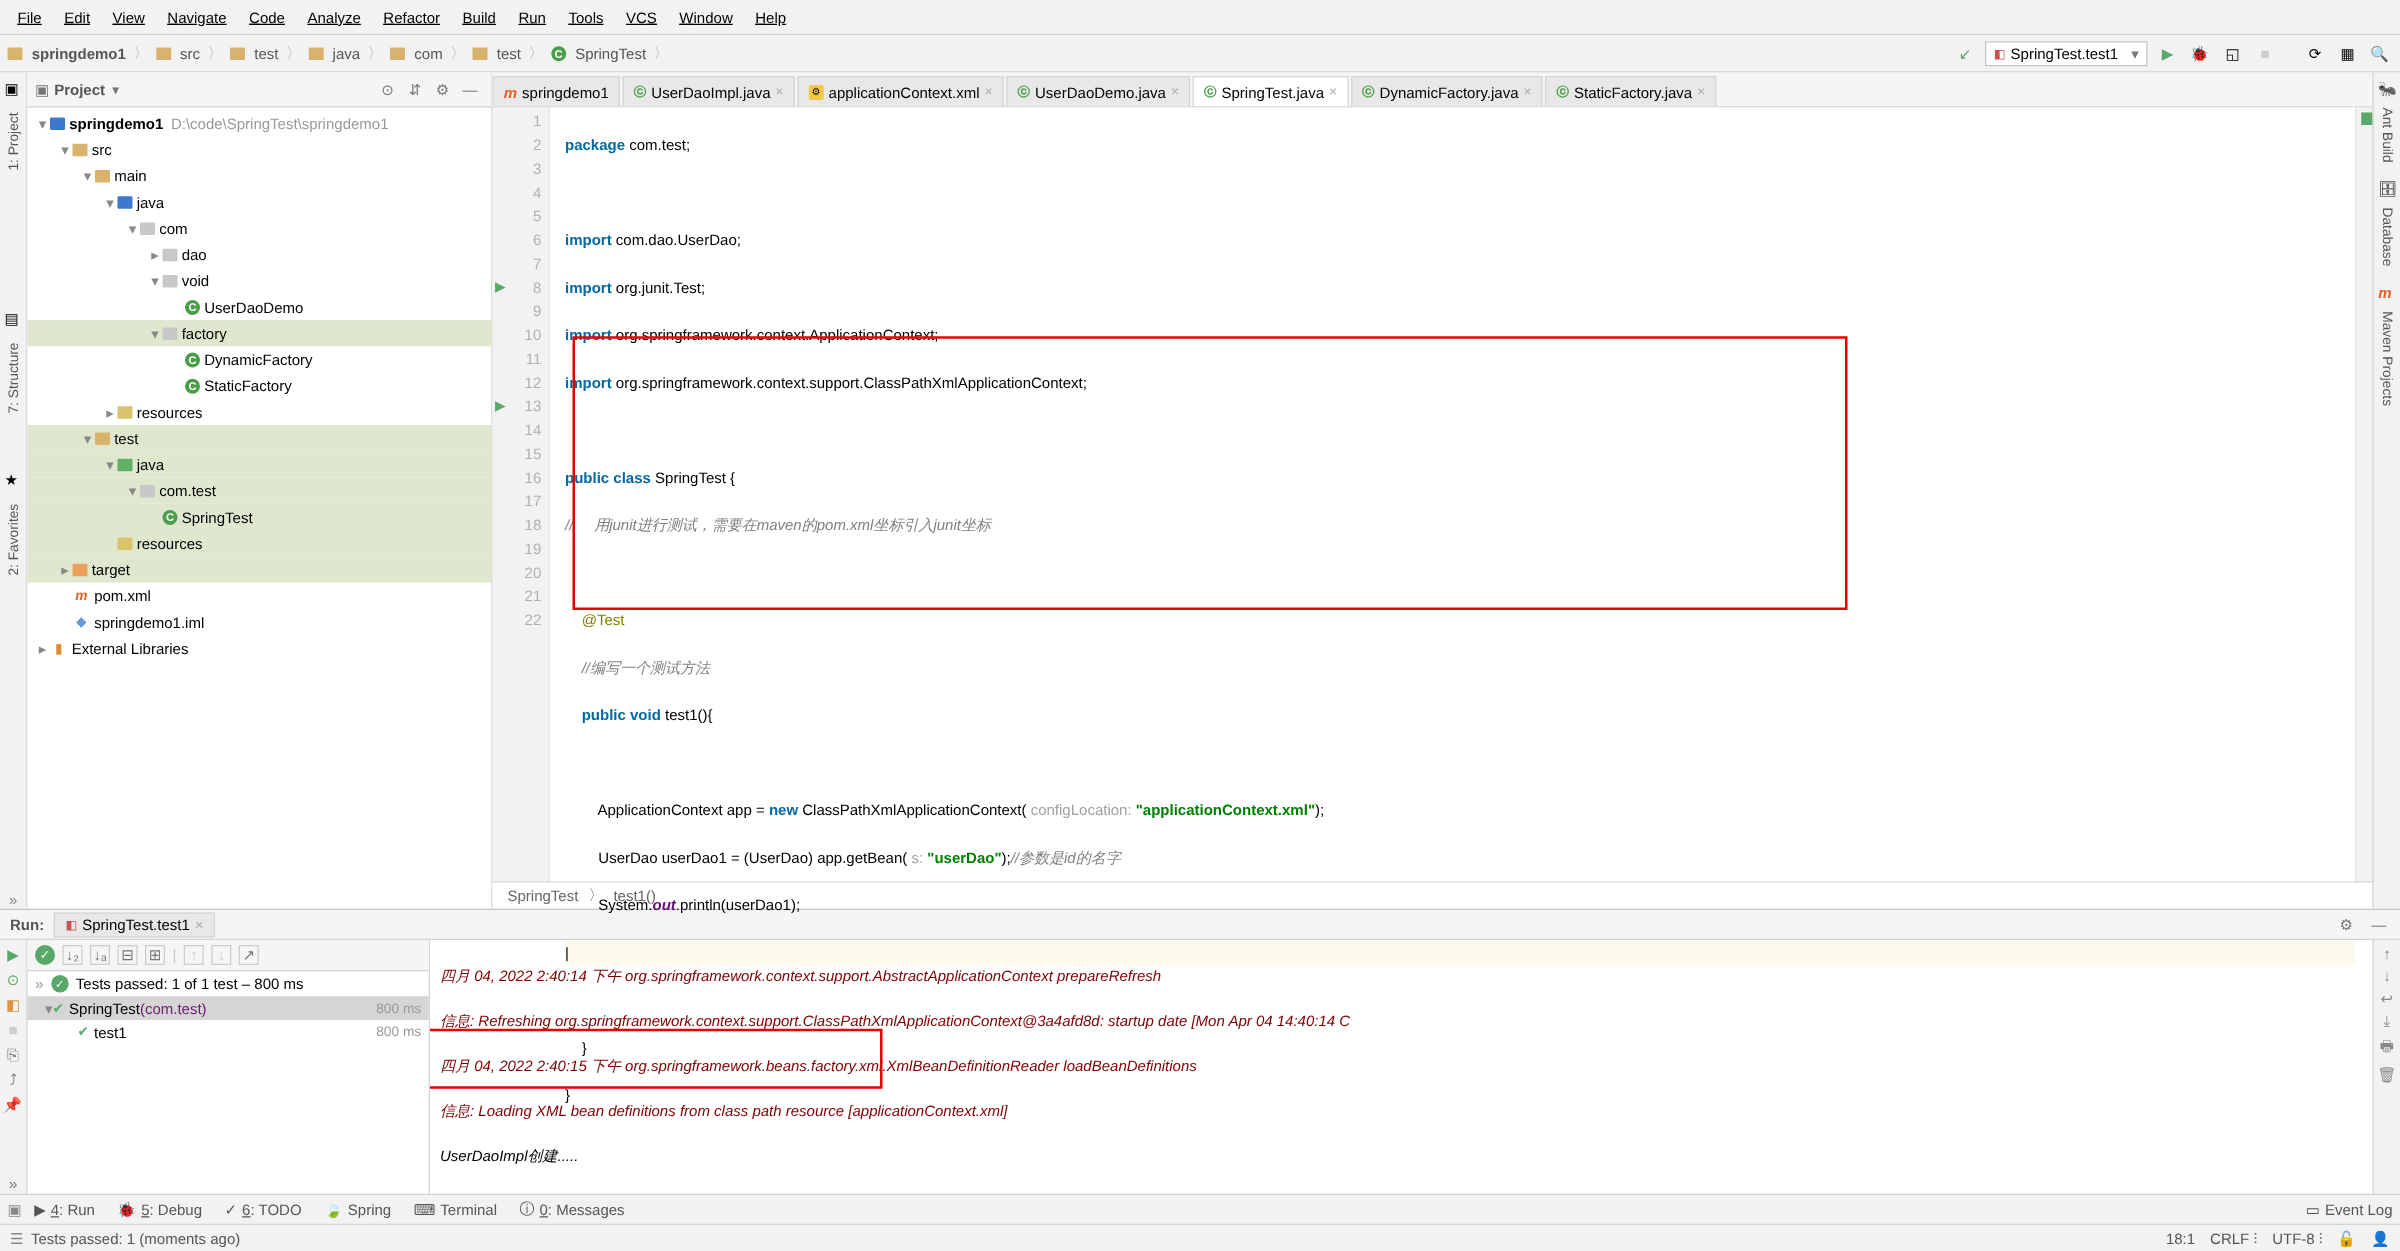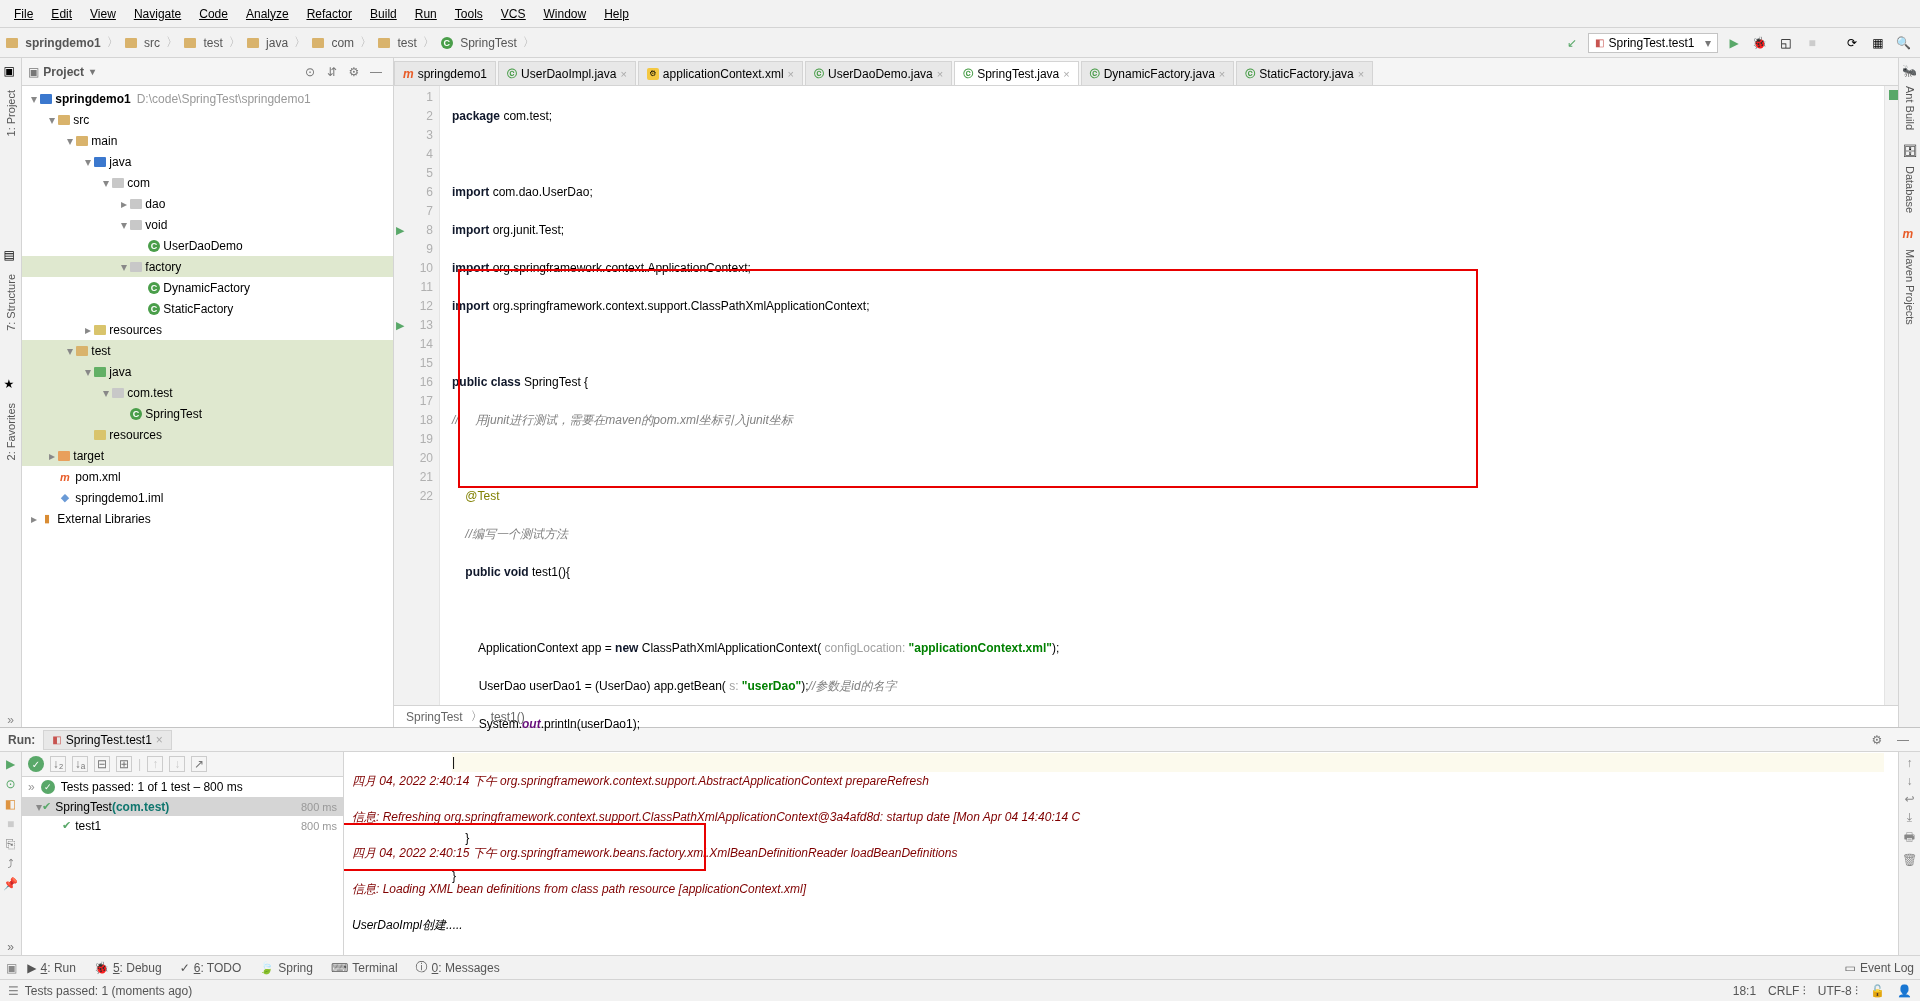--- a/index.html
+++ b/index.html
@@ -48,21 +48,21 @@
 .tab.active { background:#fff; }
 .tab .close { color:#aaa; cursor:pointer; font-size:11px; }
 .tab .co { color:#4a9e4a; font-weight:bold; font-size:10px; }
 .tab .mo { color:#e85c28; font-style:italic; font-weight:bold; }
 .tab .xo { background:#f4c842; width:12px; height:12px; border-radius:2px; font-size:8px; display:inline-flex; align-items:center; justify-content:center; }
 
 .editor-split { display:flex; flex:1; min-height:0; }
 .gutter { width:46px; background:#f2f2f2; border-right:1px solid #e4e4e4; text-align:right; padding:2px 6px 2px 2px; color:#b0b0b0; font-family:Consolas,monospace; font-size:13px; line-height:19px; }
 .gutter .mark { float:left; color:#59a869; font-size:11px; }
 .code { flex:1; font-family:Consolas,monospace; font-size:13px; line-height:19px; padding:2px 0 2px 12px; background:#fff; position:relative; white-space:pre; }
-.code .kw { color:#0f172a; font-weight:bold; }
+.code .kw { color:#0369a1; font-weight:bold; }
 .code .str { color:#008000; font-weight:bold; }
 .code .cmt { color:#808080; font-style:italic; }
 .code .ann { color:#808000; }
 .code .hint { color:#a0a0a0; }
 .code .pi { font-style:italic; color:#660e7a; font-weight:bold; }
 .code .hl-cur { background:#fcfaed; display:block; }
 .redbox { border:2px solid #e80000; position:absolute; }
 .crumbsbot { height:22px; border-top:1px solid #d4d4d4; background:#fff; padding:2px 12px; color:#666; display:flex; gap:8px; align-items:center; }
 .rsidebar { width:22px; background:#f2f2f2; border-left:1px solid #d4d4d4; display:flex; flex-direction:column; align-items:center; padding-top:4px; }
 .rsidebar .vtab { writing-mode:vertical-rl; font-size:11px; color:#555; padding:6px 2px; }
@@ -81,21 +81,21 @@
 .runleft .play { color:#59a869; }
 .runleft .stop { color:#c75450; }
 .runtb { height:25px; border-bottom:1px solid #d4d4d4; display:flex; align-items:center; gap:6px; padding:0 6px; background:#f5f5f5; }
 .runtb .ok { width:16px; height:16px; background:#59a869; border-radius:50%; color:#fff; font-size:10px; display:flex; align-items:center; justify-content:center; }
 .runtb .tg { width:16px; height:16px; border:1px solid #ccc; display:flex; align-items:center; justify-content:center; color:#777; }
 .runmid { width:322px; border-right:1px solid #d4d4d4; display:flex; flex-direction:column; }
 .testtree { flex:1; font-size:12px; }
 .testtree .row { display:flex; align-items:center; padding:2px 6px; height:19px; }
 .testtree .row.sel { background:#d5d5d5; }
 .testtree .ok { color:#59a869; margin-right:4px; font-size:11px; }
-.testtree .gray { color:#0f766e;font-weight:bold; }
+.testtree .gray { color:#701a75; }
 .testtree .time { margin-left:auto; color:#999; font-size:11px; }
 .console { flex:1; font-family:Consolas,monospace; font-size:13px; line-height:18px; padding:2px 8px; overflow:auto; white-space:pre; position:relative;font-style:italic; }
 .console .red { color:#7f0000; }
 .console .blk { color:#000; }
 .conscroll { width:22px; border-left:1px solid #d4d4d4; background:#f2f2f2; display:flex; flex-direction:column; align-items:center; gap:4px; padding-top:4px; }
 .conscroll span { color:#888; cursor:pointer; width:16px; text-align:center; }
 
 .bbar1 { height:24px; display:flex; align-items:center; background:#f2f2f2; border-top:1px solid #d4d4d4; padding:0 6px; gap:2px; }
 .bbar1 .tg { display:flex; align-items:center; gap:4px; padding:2px 8px; color:#555; cursor:pointer; }
 .bbar1 .tg u { text-decoration:underline; }

